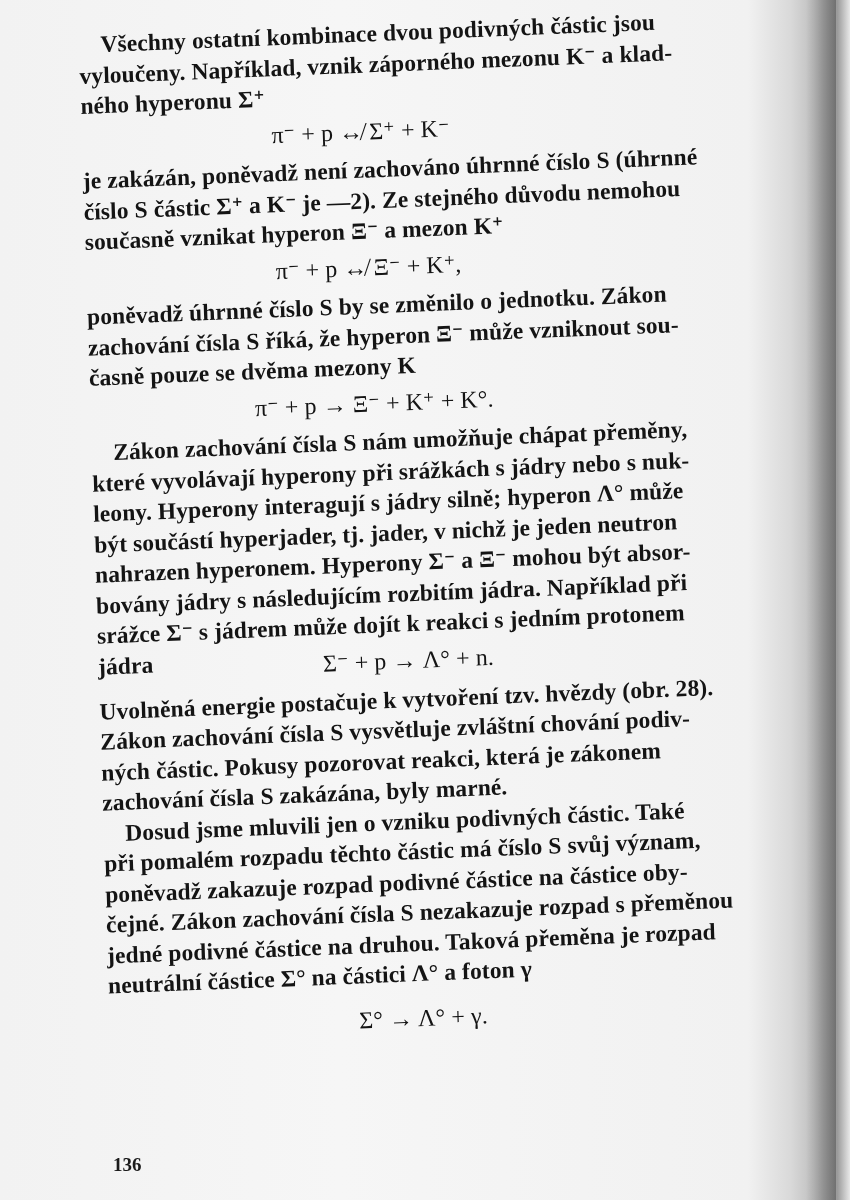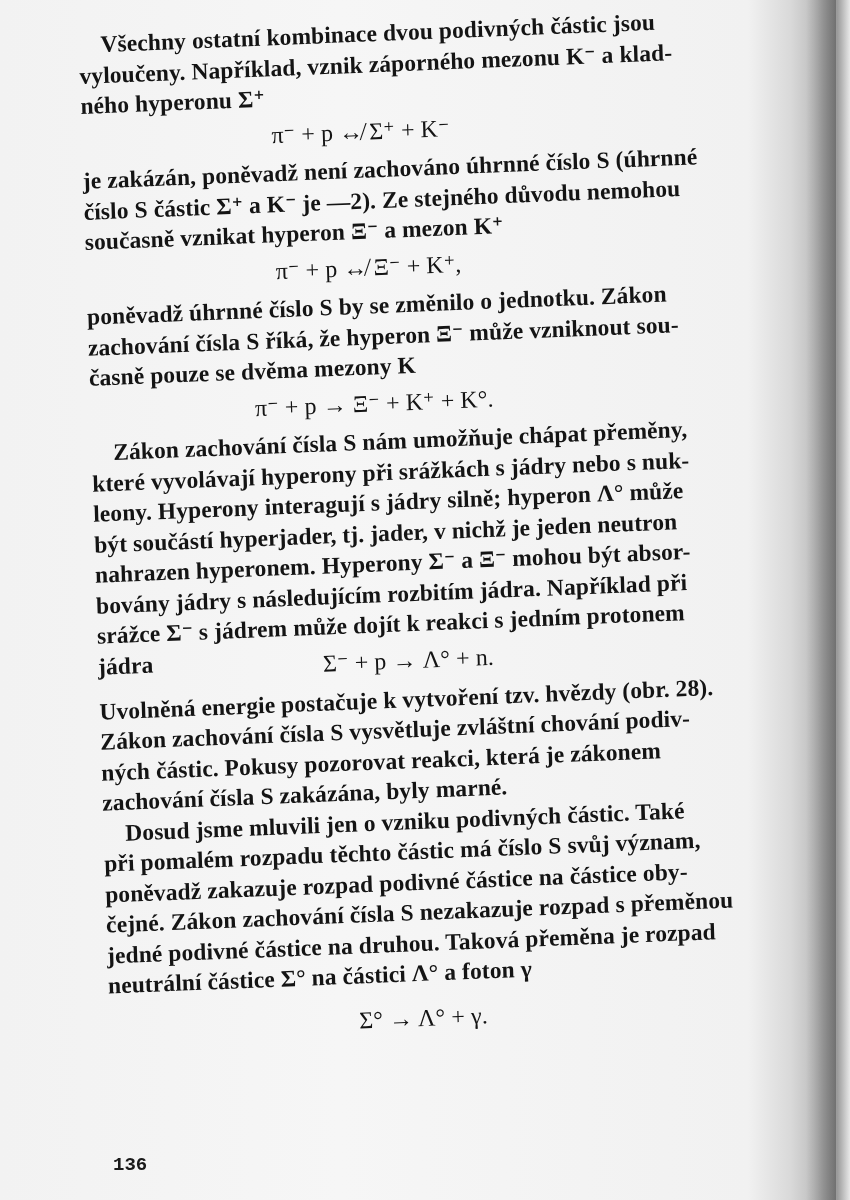--- a/index.html
+++ b/index.html
@@ -34,21 +34,21 @@
       display: block; white-space: nowrap; font-weight: 400;
       font-size: 24px; margin: 6px 0 8px 0;
     }
     .eq-1 { padding-left: 190px; }
     .eq-2 { padding-left: 190px; }
     .eq-3 { padding-left: 165px; }
     .eq-4 { padding-left: 225px; margin-top: -24px; }
     .eq-5 { padding-left: 250px; margin-top: 14px; }
     .page-number {
       position: absolute; left: 113px; top: 1154px;
-      font-family: Liberation Mono, monospace;
+      font-family: Liberation Serif, serif;
       font-weight: 700; font-size: 19px; color: #1a1a1a;
     }
   </style>
 </head>
 <body>
 
 <div class="page">
   <div class="gutter-shadow"></div>
 
   <div class="text-block">

